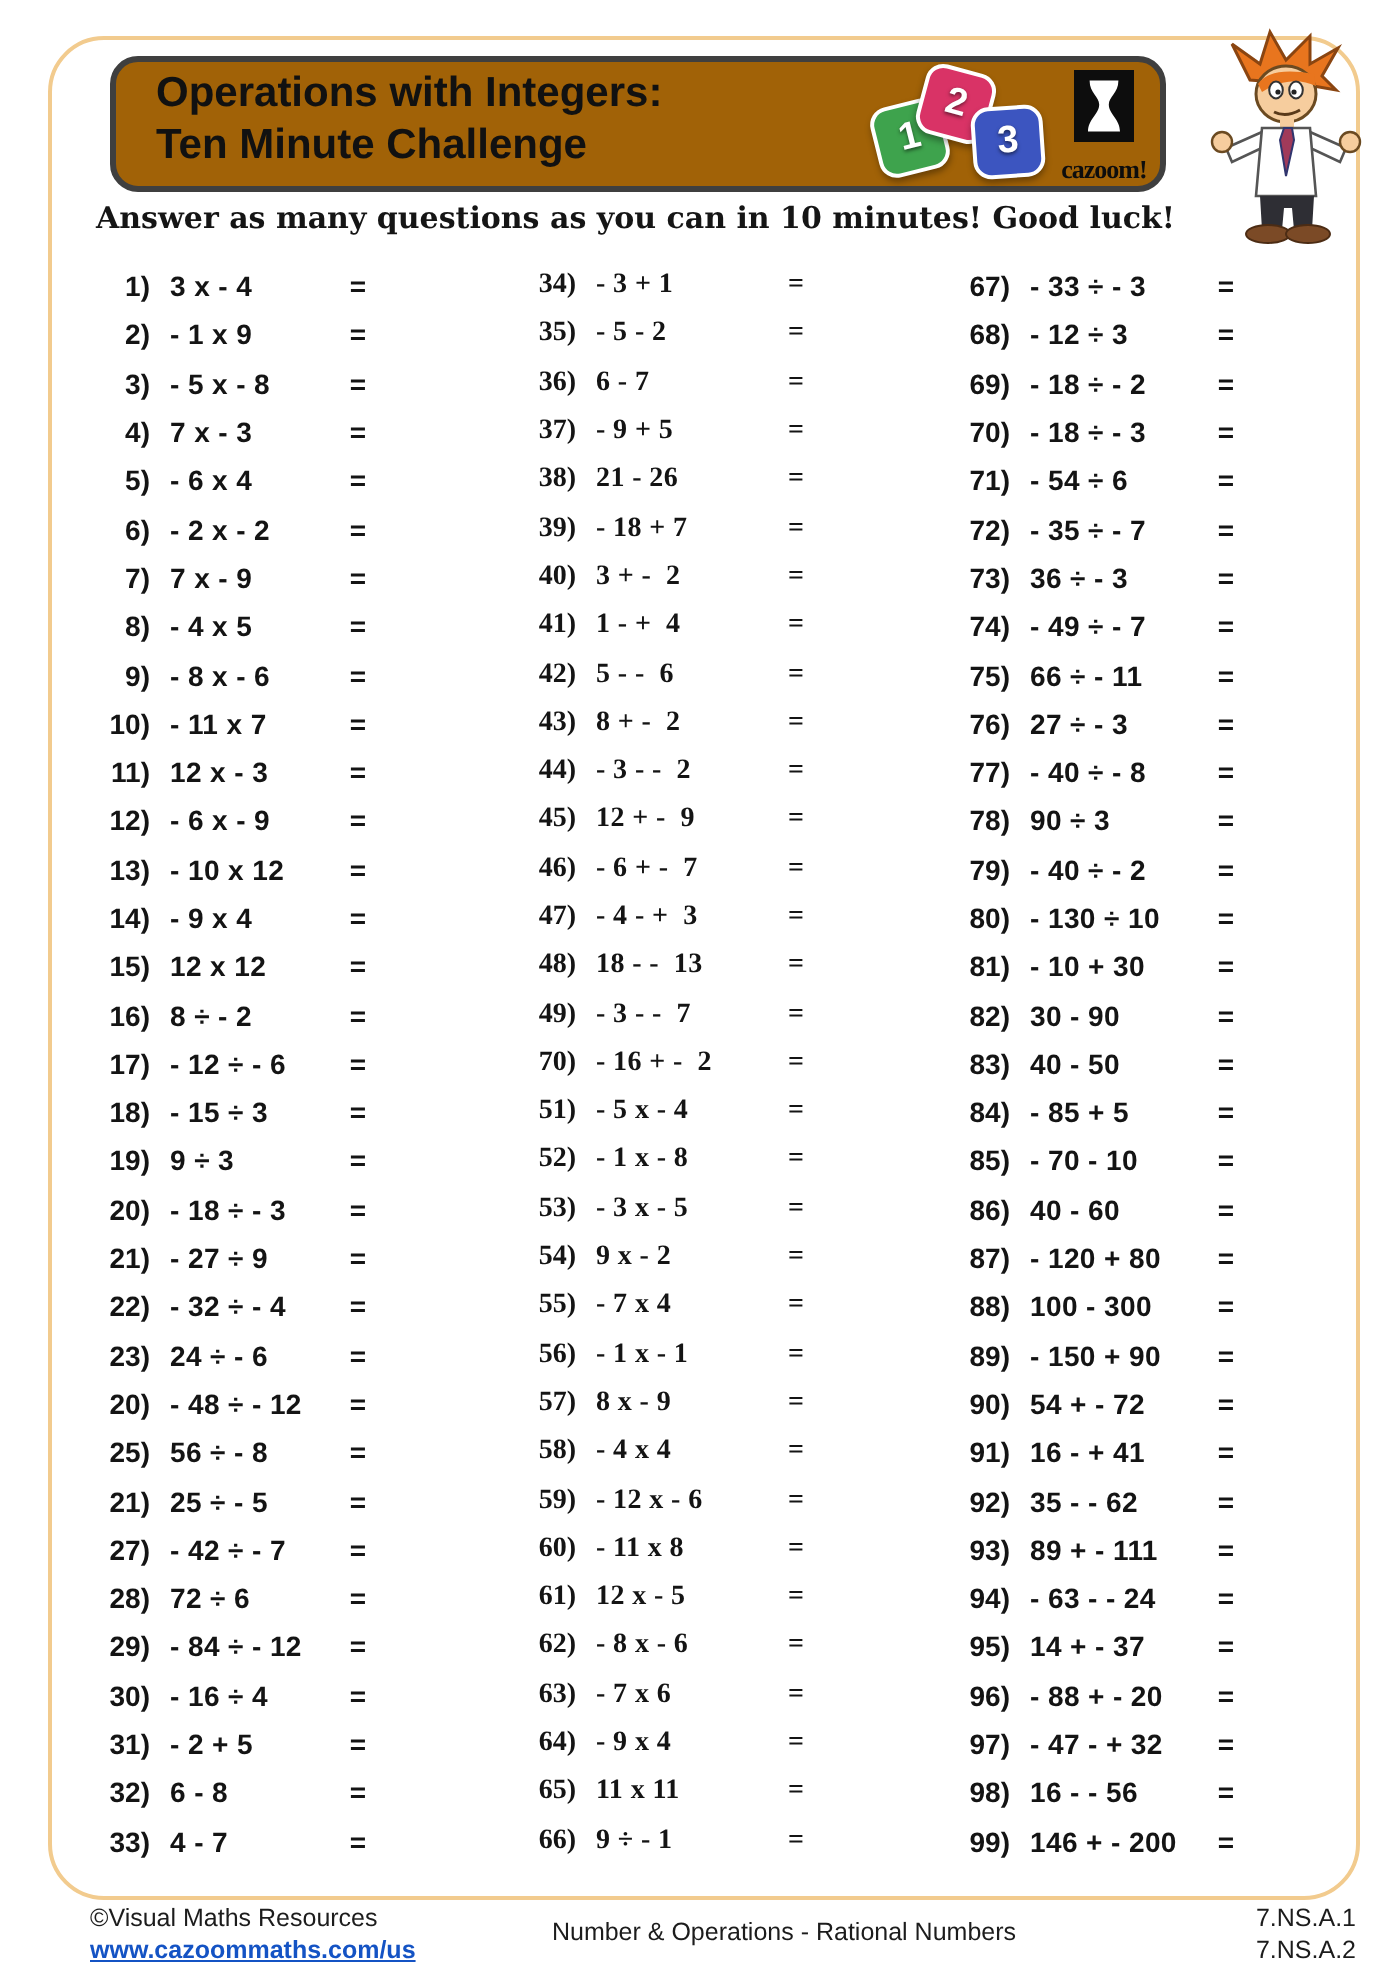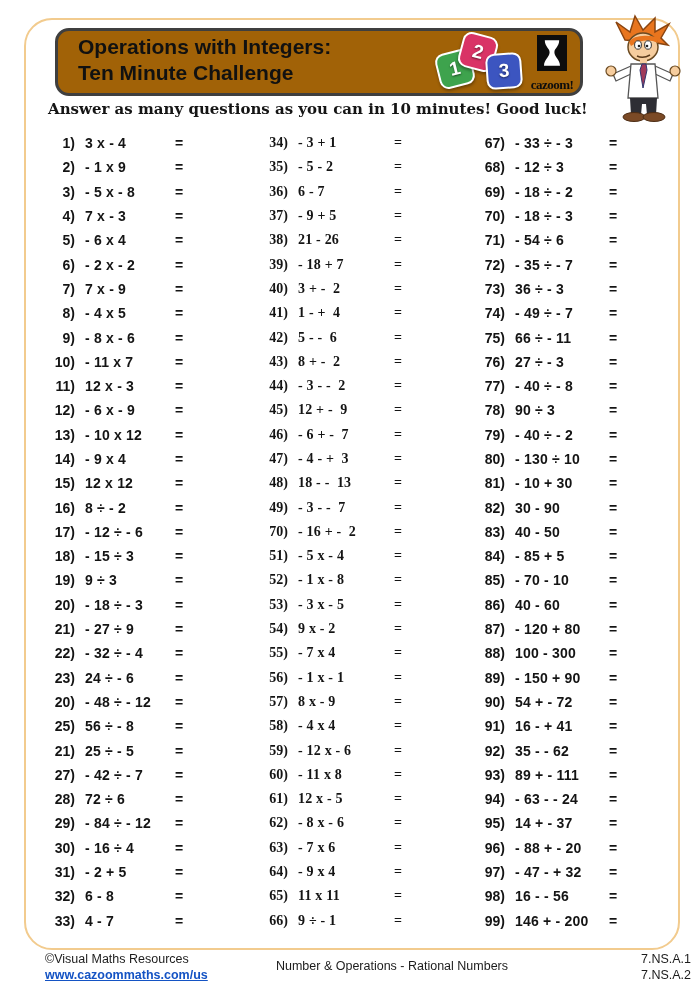--- a/index.html
+++ b/index.html
@@ -34,21 +34,21 @@
   .qrow{display:flex;align-items:center;height:24.3px;font-weight:bold;
         font-size:14px;color:#141414;}
   .qnum{width:45px;text-align:right;flex:none;}
   .qexpr{flex:1;padding-left:10px;white-space:pre;letter-spacing:0.2px;}
   .qeq{flex:none;width:14px;text-align:center;}
   .footer{position:absolute;left:0;top:950px;width:700px;height:28px;
           font-size:12.5px;color:#1c1c1c;}
   .f-left{position:absolute;left:45px;top:1px;line-height:16px;}
   .f-link{color:#1453C4;text-decoration:underline;display:block;cursor:pointer;font-weight:bold;}
   .f-center{position:absolute;left:0;top:9px;width:700px;text-align:center;padding-left:42px;}
-  .f-right{position:absolute;right:9px;top:1px;text-align:right;line-height:16px;}
+  .f-right{position:absolute;right:22px;top:1px;text-align:right;line-height:16px;}
 </style>
 </head>
 <body>
 
 <div class="page">
 
   <div class="frame"></div>
 
   <div class="titlebox">
     <div class="title">

